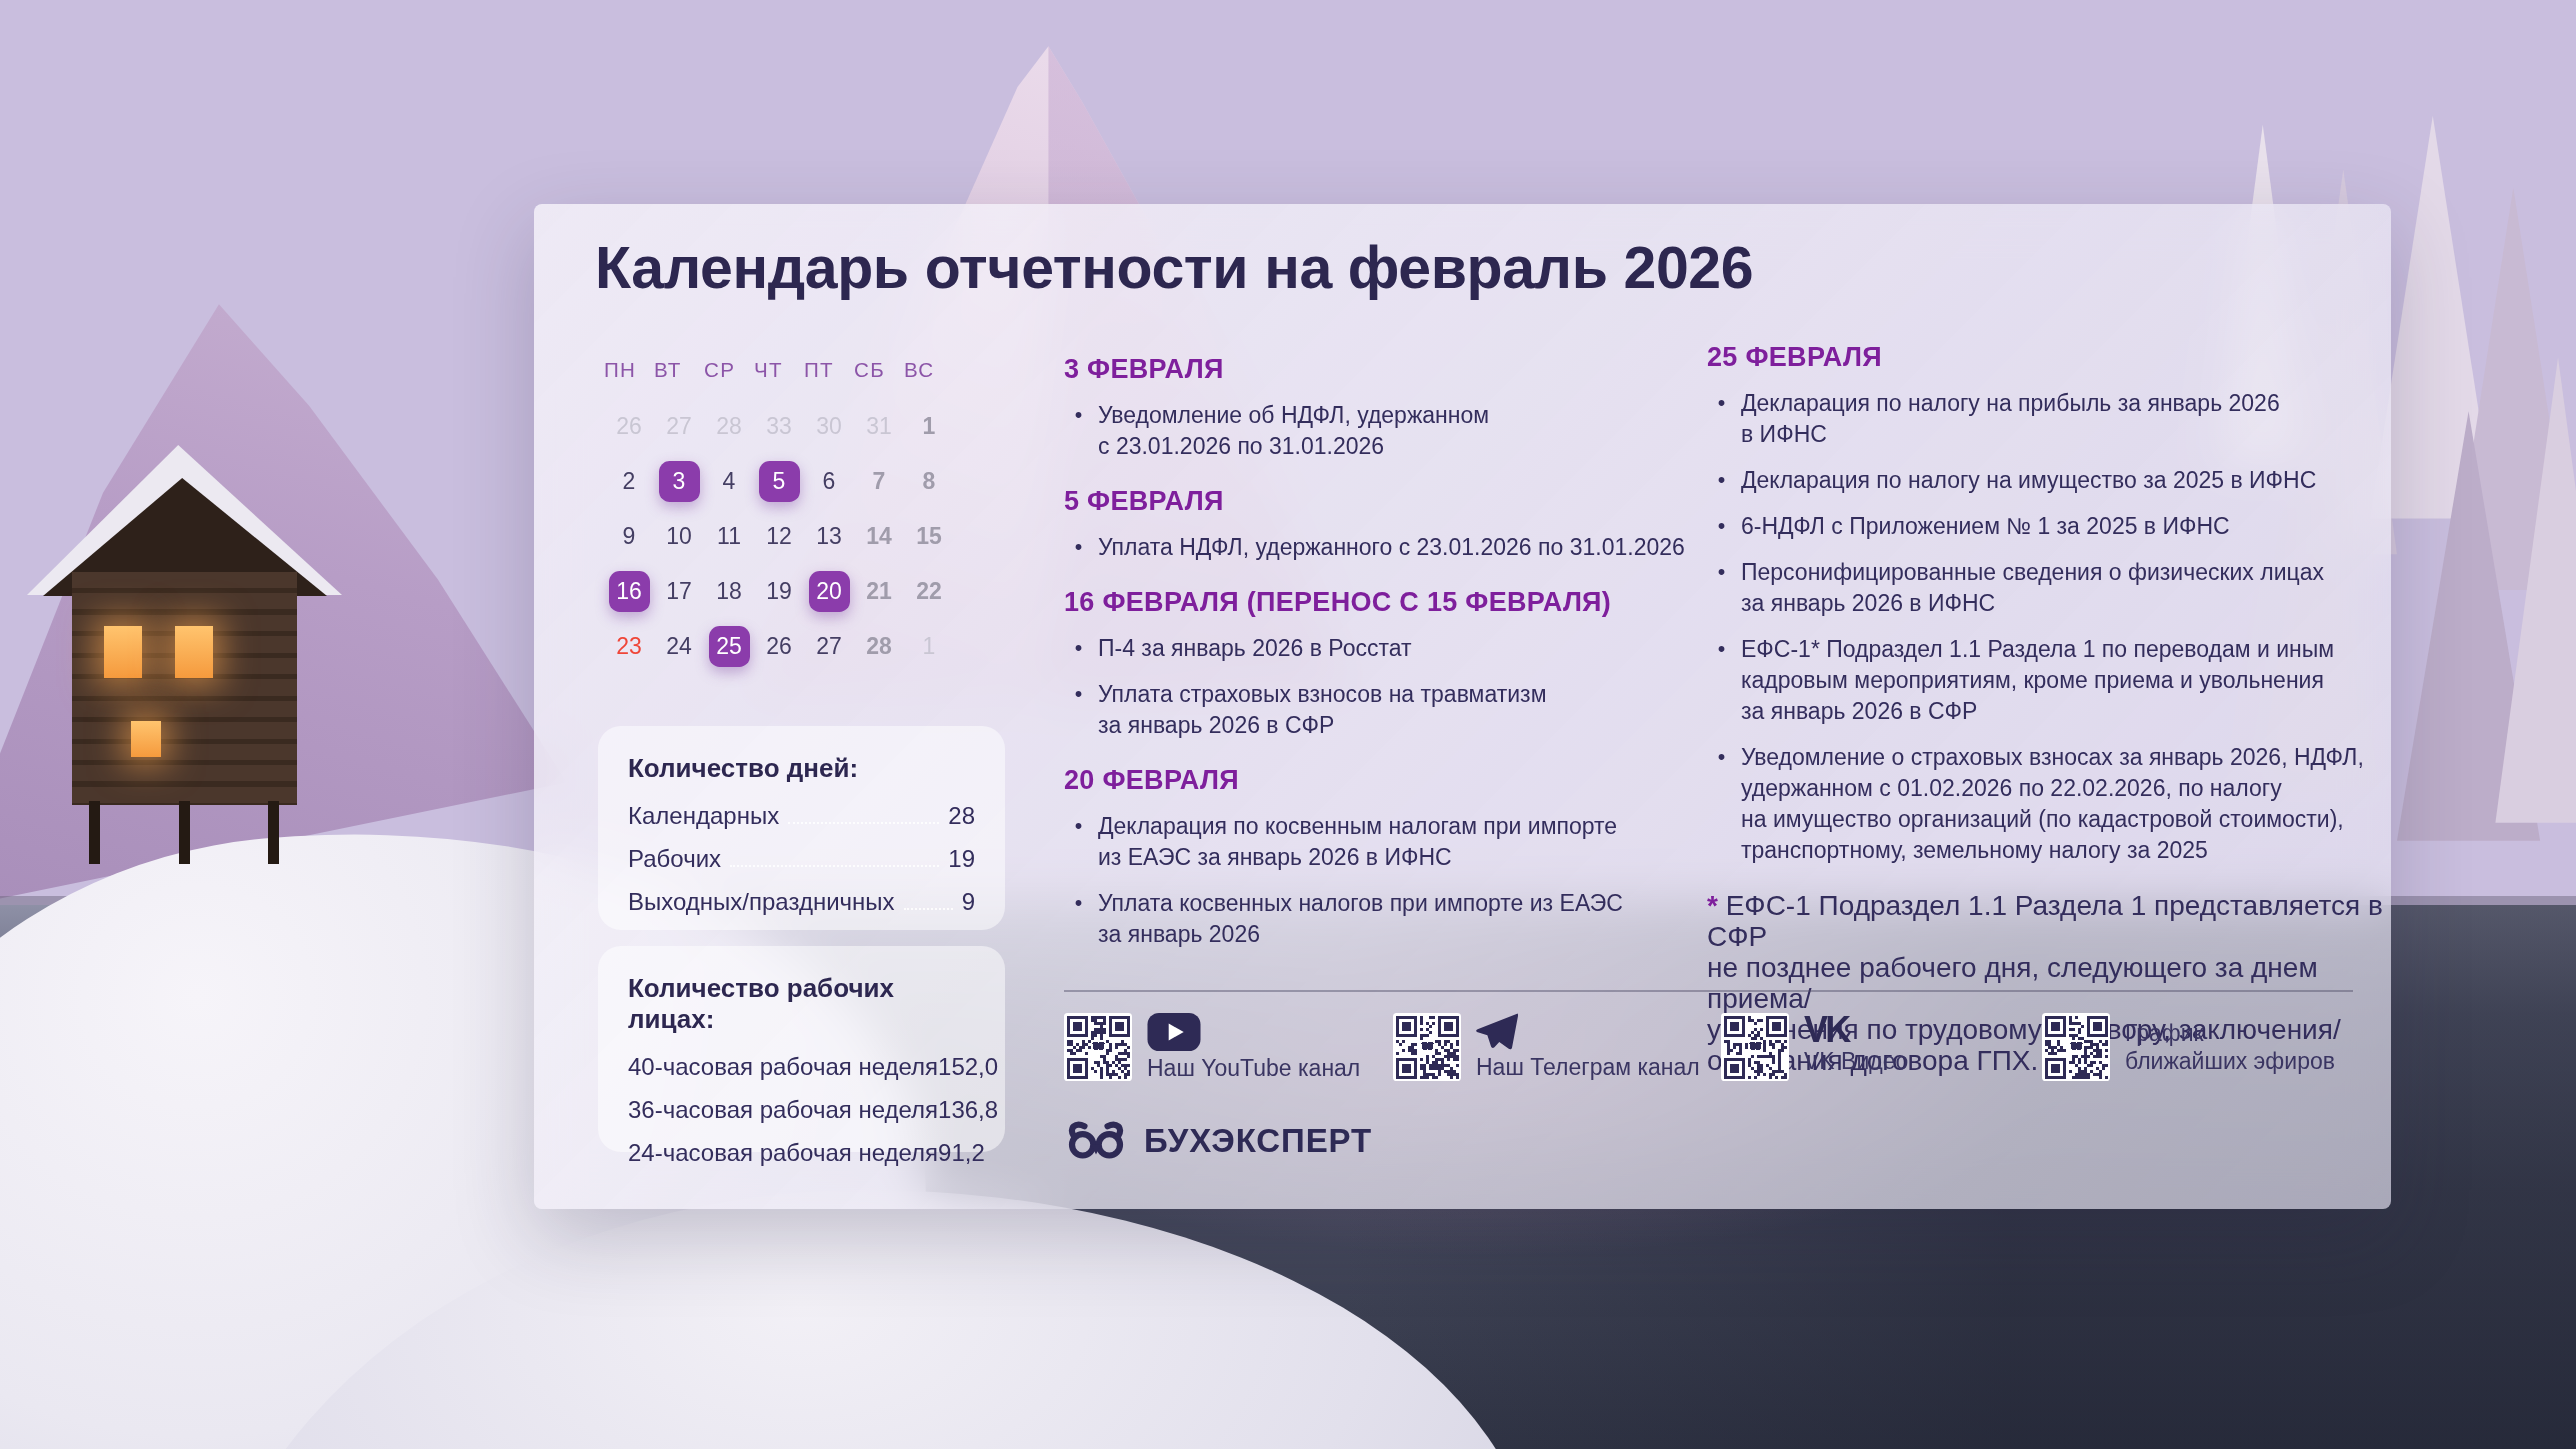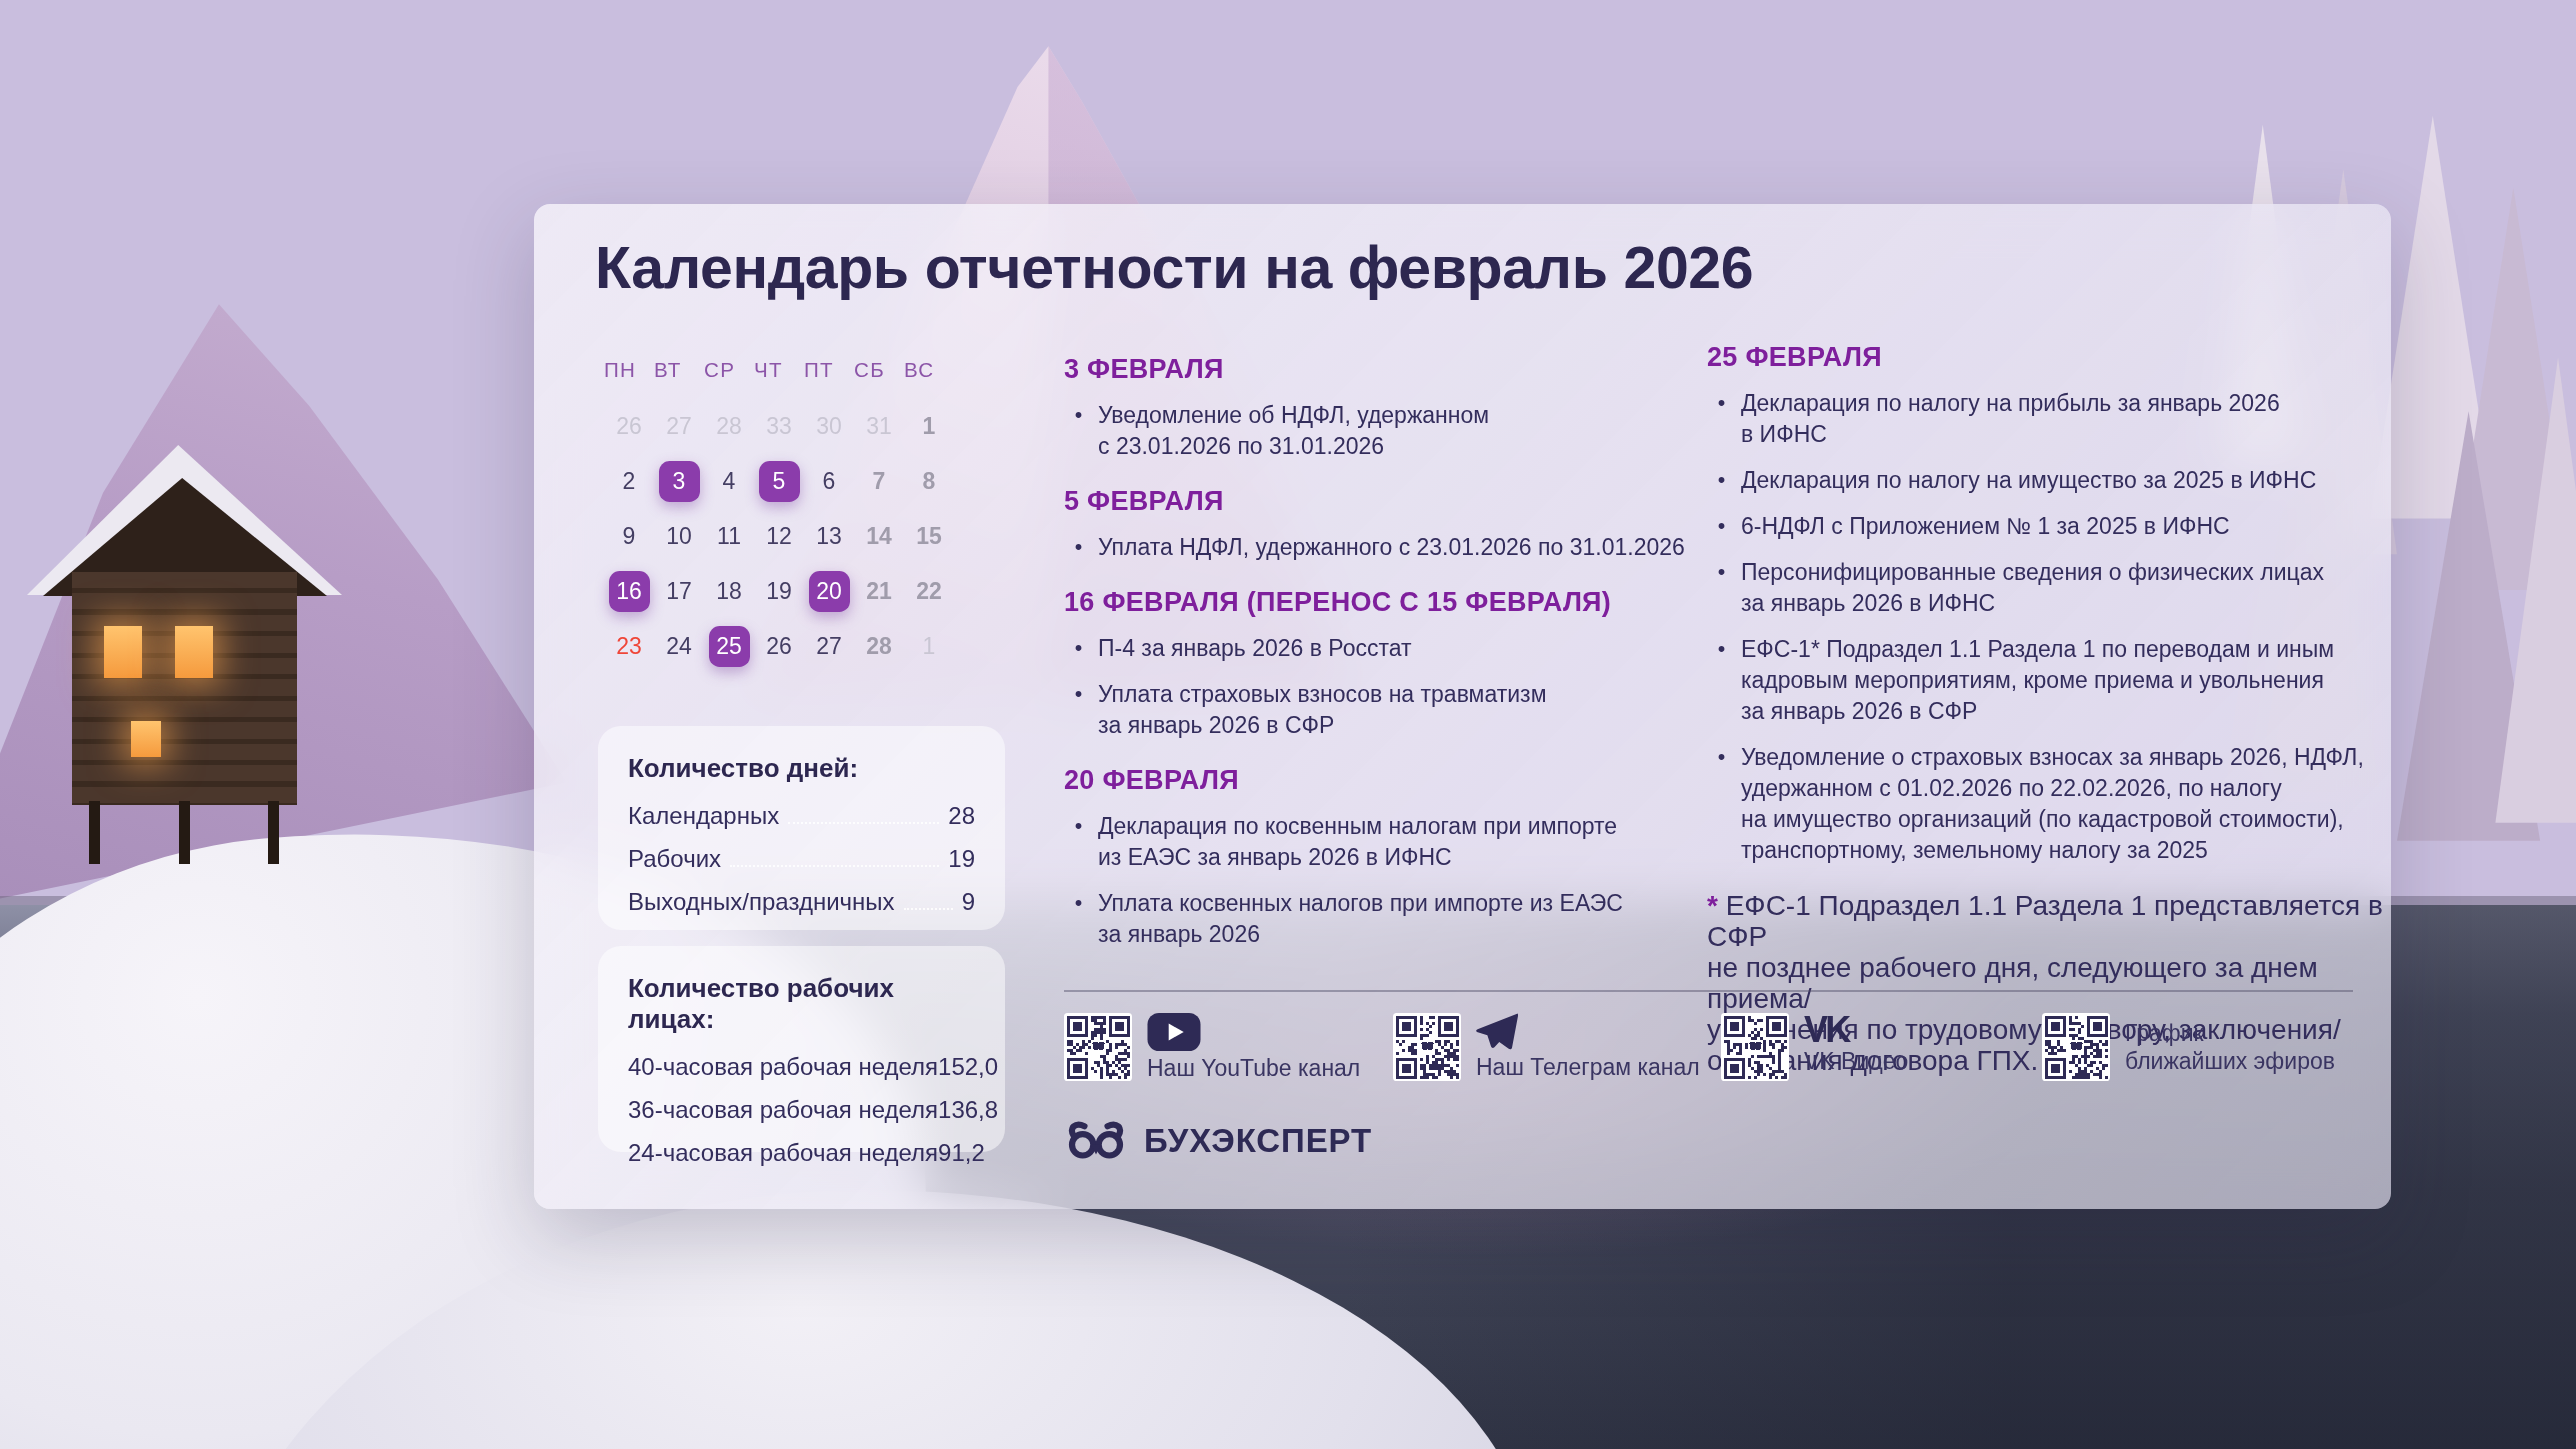--- a/index.html
+++ b/index.html
@@ -67,21 +67,21 @@
     background:repeating-linear-gradient(180deg,#4b372c 0 16px,#3a2a20 16px 21.5px)}
   .cabin-window{width:38px;height:52px;background:linear-gradient(180deg,#ffc46e,#f59a3d);
     box-shadow:0 0 32px 9px rgba(255,170,80,.55)}
   .w1{left:104px;top:626px}.w2{left:175px;top:626px}
   .w3{left:131px;top:721px;width:30px;height:36px}
   .cabin-post{width:10.7px;height:63px;background:#241a13;top:801px}
   .p1{left:89px}.p2{left:179px}.p3{left:268px}
   
   .card{
     position:absolute;left:534px;top:204px;width:1857px;height:1005px;
-    border-radius:16px;
+    border-radius:8px;
     background:linear-gradient(135deg, rgba(246,243,250,.82), rgba(227,224,240,.68));
     backdrop-filter:blur(23px);-webkit-backdrop-filter:blur(23px);
     box-shadow:0 27px 81px rgba(40,35,70,.22);
   }
   .page-title{
     position:absolute;left:61px;top:30px;
     font-size:59px;font-weight:800;letter-spacing:-0.4px;color:var(--navy-dark);
   }
   
   .calendar{position:absolute;left:70px;top:154px;width:358px}

